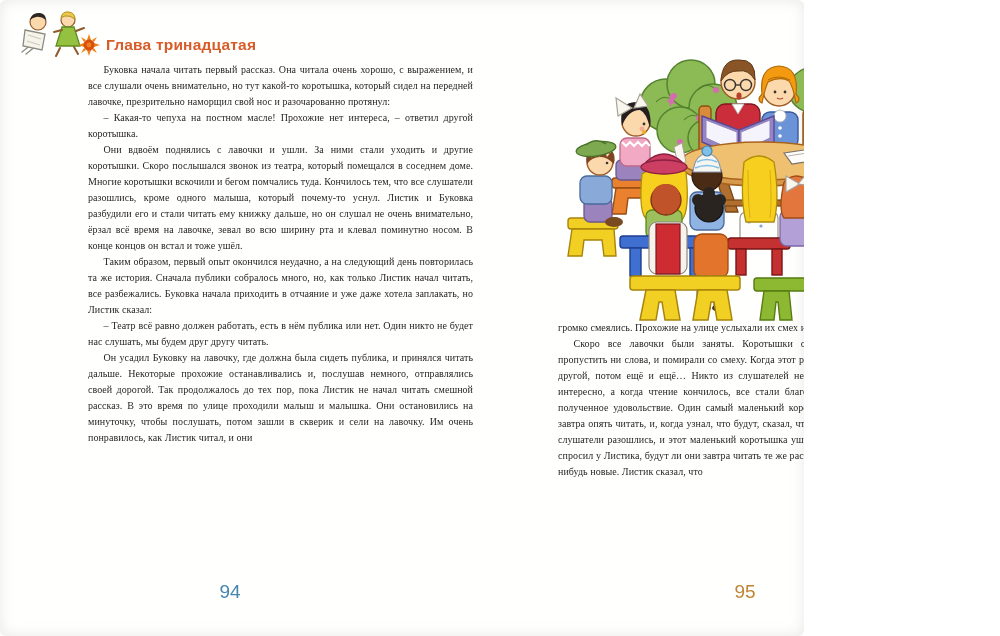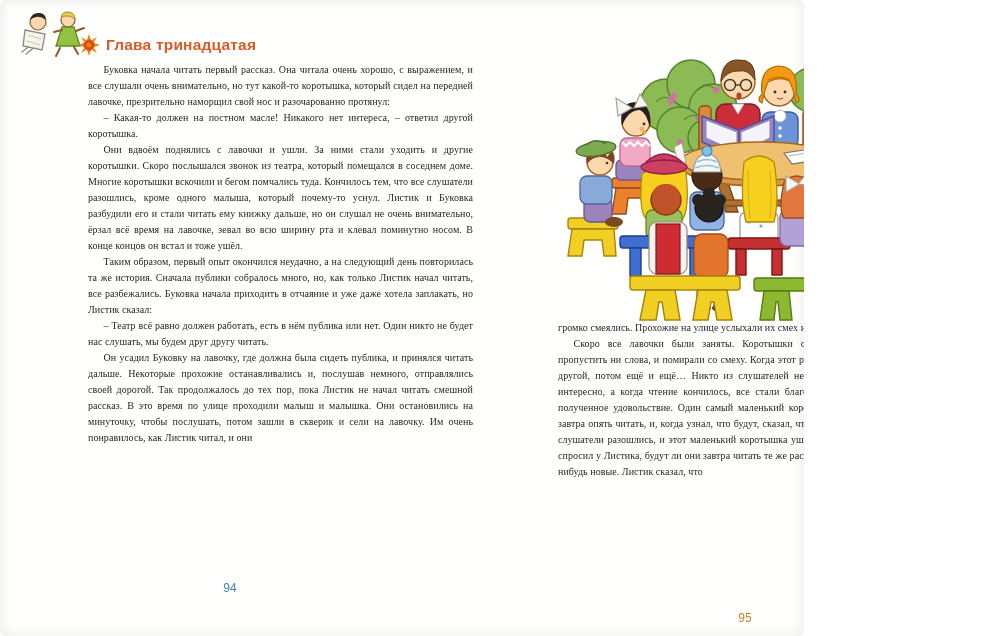--- a/index.html
+++ b/index.html
@@ -17,24 +17,24 @@
   .textcol{
     position:absolute;width:385px;color:var(--body-text,#221f1c);
     font-size:10px;line-height:16px;font-weight:400;letter-spacing:.05px;
   }
   .textcol .para{margin:0;text-indent:1.55em;text-align:justify;}
   .textcol .para.no-indent{text-indent:0;}
   #left-text{left:88px;top:62px;}
   #right-text{left:558px;top:320px;}
   .pagenum{
     position:absolute;top:581px;width:100px;text-align:center;
-    font-family:"Liberation Sans",sans-serif;font-size:12px;font-weight:400;
+    font-family:"Liberation Sans",sans-serif;font-size:19px;font-weight:400;
   }
   #pagenum-left{left:180px;color:var(--left-page-number,#4285ad);}
-  #pagenum-right{left:695px;color:var(--right-page-number,#bf8434);margin-top:30px;}
+  #pagenum-right{left:695px;color:var(--right-page-number,#bf8434);}
   #illustration{position:absolute;left:556px;top:50px;}
 </style>
 </head>
 <body>
 
 <div class="spread">
 
   <div class="chapter-header">
     <svg width="80" height="52" viewBox="0 0 80 52">
 
@@ -66,21 +66,21 @@
           <polygon points="19,19 16,14 14,16"></polygon>
       </g>
       <circle cx="11" cy="11" r="5.5" fill="#d94f10"></circle>
       <circle cx="11" cy="11" r="2.4" fill="#ef8118"></circle>
     </svg>
     <span class="chapter-title">Глава тринадцатая</span>
   </div>
 
   <div class="textcol" id="left-text">
       <p class="para">Буковка начала читать первый рассказ. Она читала очень хорошо, с выражением, и все слушали очень внимательно, но тут какой-то коротышка, который сидел на передней лавочке, презрительно наморщил свой нос и разочарованно протянул:</p>
-      <p class="para">– Какая-то должен на постном масле! Никакого нет интереса, – ответил другой коротышка.</p>
+      <p class="para">– Какая-то чепуха на постном масле! Прохожие нет интереса, – ответил другой коротышка.</p>
       <p class="para">Они вдвоём поднялись с лавочки и ушли. За ними стали уходить и другие коротышки. Скоро послышался звонок из театра, который помещался в соседнем доме. Многие коротышки вскочили и бегом помчались туда. Кончилось тем, что все слушатели разошлись, кроме одного малыша, который почему-то уснул. Листик и Буковка разбудили его и стали читать ему книжку дальше, но он слушал не очень внимательно, ёрзал всё время на лавочке, зевал во всю ширину рта и клевал поминутно носом. В конце концов он встал и тоже ушёл.</p>
       <p class="para">Таким образом, первый опыт окончился неудачно, а на следующий день повторилась та же история. Сначала публики собралось много, но, как только Листик начал читать, все разбежались. Буковка начала приходить в отчаяние и уже даже хотела заплакать, но Листик сказал:</p>
       <p class="para">– Театр всё равно должен работать, есть в нём публика или нет. Один никто не будет нас слушать, мы будем друг другу читать.</p>
       <p class="para">Он усадил Буковку на лавочку, где должна была сидеть публика, и принялся читать дальше. Некоторые прохожие останавливались и, послушав немного, отправлялись своей дорогой. Так продолжалось до тех пор, пока Листик не начал читать смешной рассказ. В это время по улице проходили малыш и малышка. Они остановились на минуточку, чтобы послушать, потом зашли в скверик и сели на лавочку. Им очень понравилось, как Листик читал, и они</p>
     </div>
 
   <svg id="illustration" width="398" height="278" viewBox="0 0 398 278" role="img" aria-label="Дети-коротышки на разноцветных лавочках слушают, как двое читают книжку за столиком в скверике">
 
     <g stroke="#55832f" stroke-width="1.5" fill="#8cbb55">
       <circle cx="110" cy="55" r="26"></circle>

